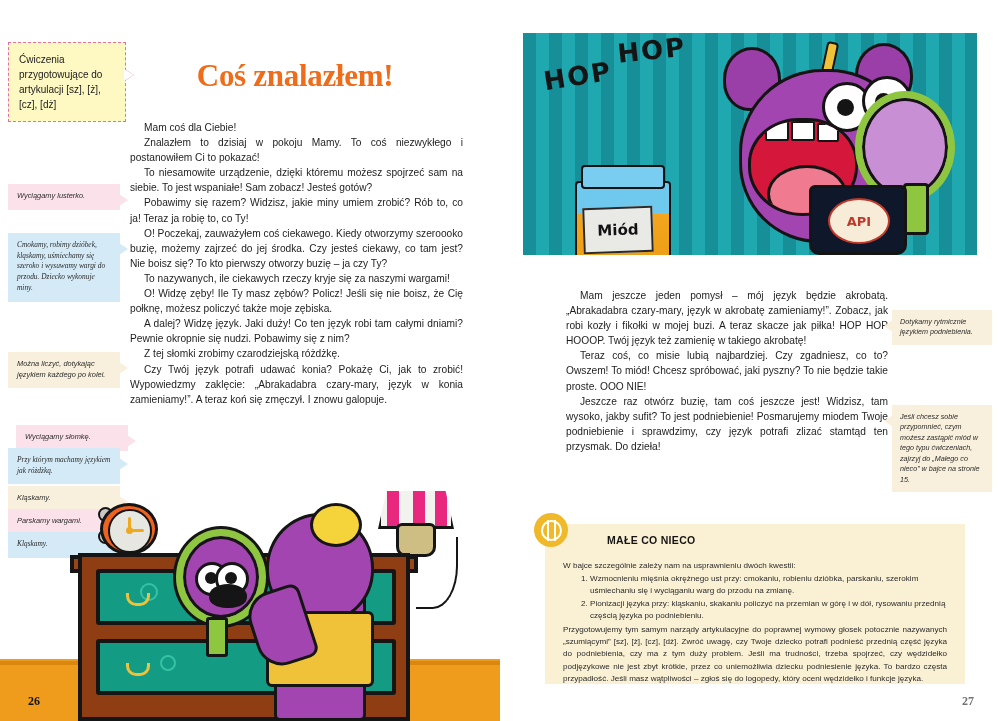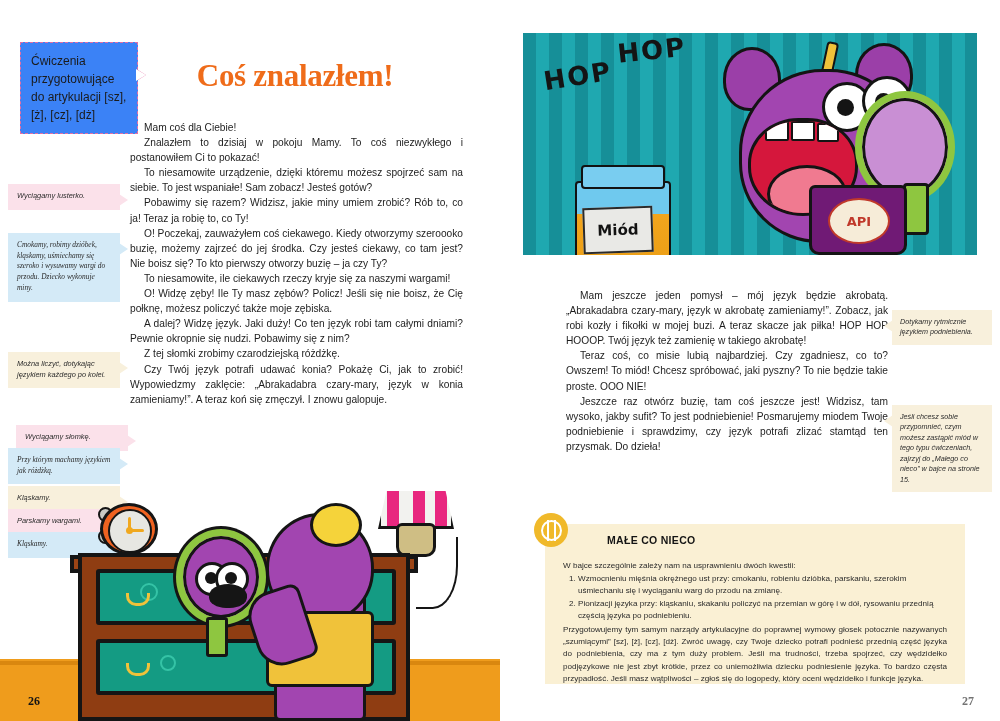--- a/index.html
+++ b/index.html
@@ -35,25 +35,25 @@
   }
   .c-pink{background:#fbe1ea;}
   .c-pink .tail{border-left:9px solid #fbe1ea;}
   .c-blue{background:#d4eaf7;font-family:Liberation Serif, serif;}
   .c-blue .tail{border-left:9px solid #d4eaf7;}
   .c-cream{background:#f8f0dc;}
   .c-cream .tail{border-left:9px solid #f8f0dc;}
 
   
   .callout-dashed{
-    position:absolute;left:20px;top:42px;width:118px;
+    position:absolute;left:8px;top:42px;width:118px;
     border:1.2px dashed #e26fa5;
-    background:#3b82f6;
+    background:#fef9c3;
     padding:9px 8px 9px 10px;
-    font-size:12px;line-height:1.5;color:#1b1b1b;
+    font-size:10px;line-height:1.5;color:#1b1b1b;
     box-sizing:border-box;
   }
   .callout-dashed .tail-d{
     position:absolute;right:-9px;top:26px;
     width:0;height:0;
     border-top:6px solid transparent;
     border-bottom:6px solid transparent;
     border-left:10px solid #fff;
   }
   .callout-dashed .tail-d::before{
@@ -179,21 +179,21 @@
     position:absolute;right:26px;top:140px;width:20px;height:46px;
     background:#8ec640;border:3px solid #141414;border-radius:4px;
   }
   .honey-stick{
     position:absolute;left:112px;top:-2px;width:8px;height:96px;
     background:#f0c23a;border:2.5px solid #141414;border-radius:4px;
     transform:rotate(12deg);
   }
   .api-pot{
     position:absolute;right:48px;bottom:-4px;width:92px;height:64px;
-    background:#701a75;border:3px solid #141414;border-radius:6px 6px 10px 10px;
+    background:#0f172a;border:3px solid #141414;border-radius:6px 6px 10px 10px;
   }
   .api-label{
     position:absolute;left:16px;top:10px;width:58px;height:42px;
     background:#f6ecd8;border:2.5px solid #c0392b;border-radius:50%;
     display:flex;align-items:center;justify-content:center;
     font-family:"DejaVu Sans", sans-serif;font-size:13px;color:#c0392b;font-weight:bold;
   }
 
   
   .info-box{
@@ -216,21 +216,21 @@
     border-left:2px solid #fff;
   }
   .badge-glyph::before{left:4px;}
   .badge-glyph::after{right:4px;}
   .info-title{
     position:absolute;left:62px;top:10px;
     font-size:10.5px;font-weight:bold;color:#141414;letter-spacing:0.3px;
   }
   .info-lead{font-size:8.1px;line-height:1.5;color:#2a2a2a;margin:14px 0 1px 0;}
   .info-list{margin:0;padding:0 0 0 15px;font-size:8.1px;line-height:1.5;color:#2a2a2a;}
-  .info-list li{margin-bottom:0.5px;}
+  .info-list li{margin-bottom:0.5px;margin-left:12px;}
   .info-foot{font-size:8.1px;line-height:1.5;color:#2a2a2a;margin:2px 0 0 0;text-align:justify;}
 
   
   .illo-bottom{
     position:absolute;left:0;bottom:0;width:500px;height:230px;
     overflow:hidden;
   }
   .floor{
     position:absolute;left:0;bottom:0;width:100%;height:62px;
     background:#ef9c1c;
@@ -348,21 +348,21 @@
     </div>
 
     <div class="title">Coś znalazłem!</div>
 
     <div class="body-col-left">
       <p>Mam coś dla Ciebie!</p>
       <p>Znalazłem to dzisiaj w pokoju Mamy. To coś niezwykłego i postanowiłem Ci to pokazać!</p>
       <p>To niesamowite urządzenie, dzięki któremu możesz spojrzeć sam na siebie. To jest wspaniałe! Sam zobacz! Jesteś gotów?</p>
       <p>Pobawimy się razem? Widzisz, jakie miny umiem zrobić? Rób to, co ja! Teraz ja robię to, co Ty!</p>
       <p>O! Poczekaj, zauważyłem coś ciekawego. Kiedy otworzymy szeroooko buzię, możemy zajrzeć do jej środka. Czy jesteś ciekawy, co tam jest? Nie boisz się? To kto pierwszy otworzy buzię – ja czy Ty?</p>
-      <p>To niesamowite, ile ciekawych rzeczy kryje się za naszymi wargami!</p>
+      <p>To nazywanych, ile ciekawych rzeczy kryje się za naszymi wargami!</p>
       <p>O! Widzę zęby! Ile Ty masz zębów? Policz! Jeśli się nie boisz, że Cię połknę, możesz policzyć także moje zębiska.</p>
       <p>A dalej? Widzę język. Jaki duży! Co ten język robi tam całymi dniami? Pewnie okropnie się nudzi. Pobawimy się z nim?</p>
       <p>Z tej słomki zrobimy czarodziejską różdżkę.</p>
       <p>Czy Twój język potrafi udawać konia? Pokażę Ci, jak to zrobić! Wypowiedzmy zaklęcie: „Abrakadabra czary-mary, język w konia zamieniamy!”. A teraz koń się zmęczył. I znowu galopuje.</p>
     </div>
 
     <div class="callout c-pink" style="position:absolute;left:8px;top:184px;width:112px;">
       <span>Wyciągamy lusterko.</span>
       <span class="tail"></span>
     </div>

